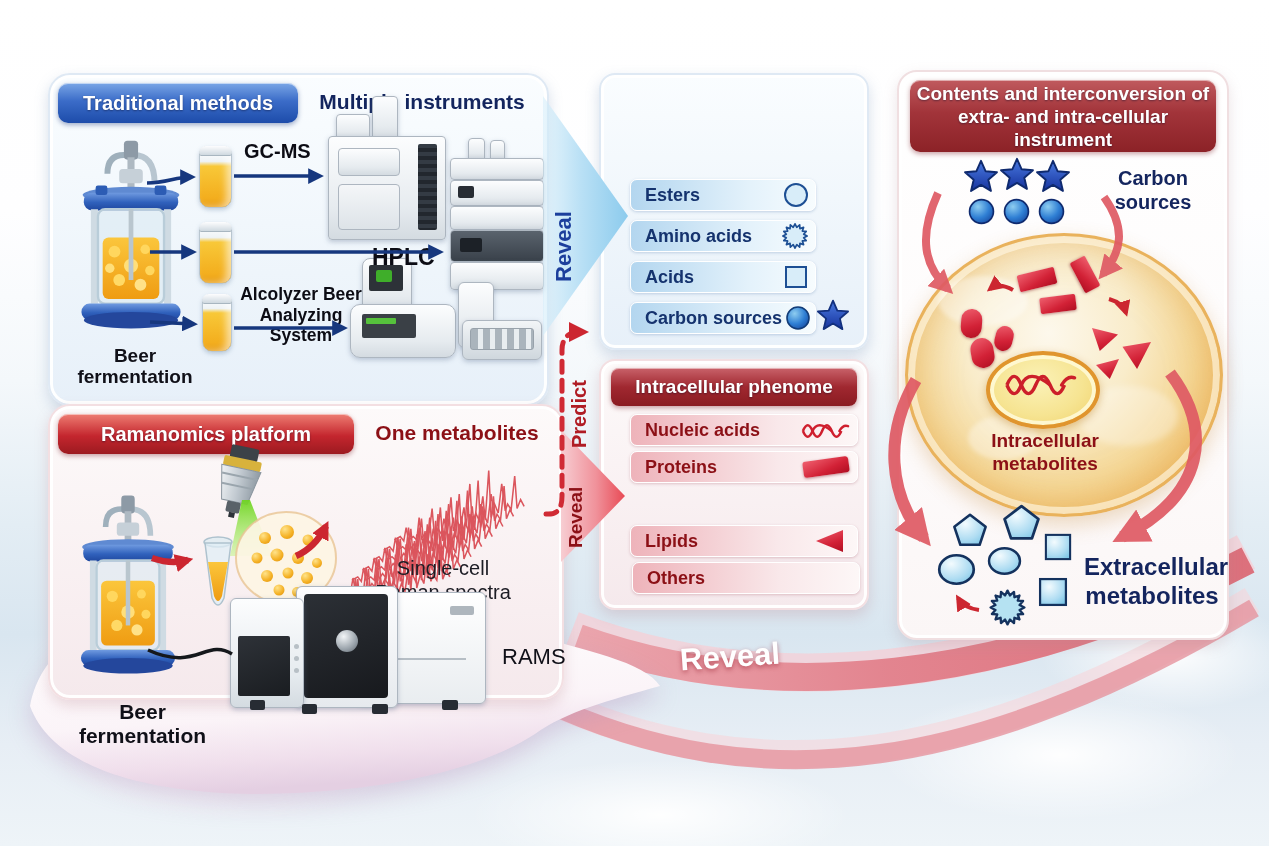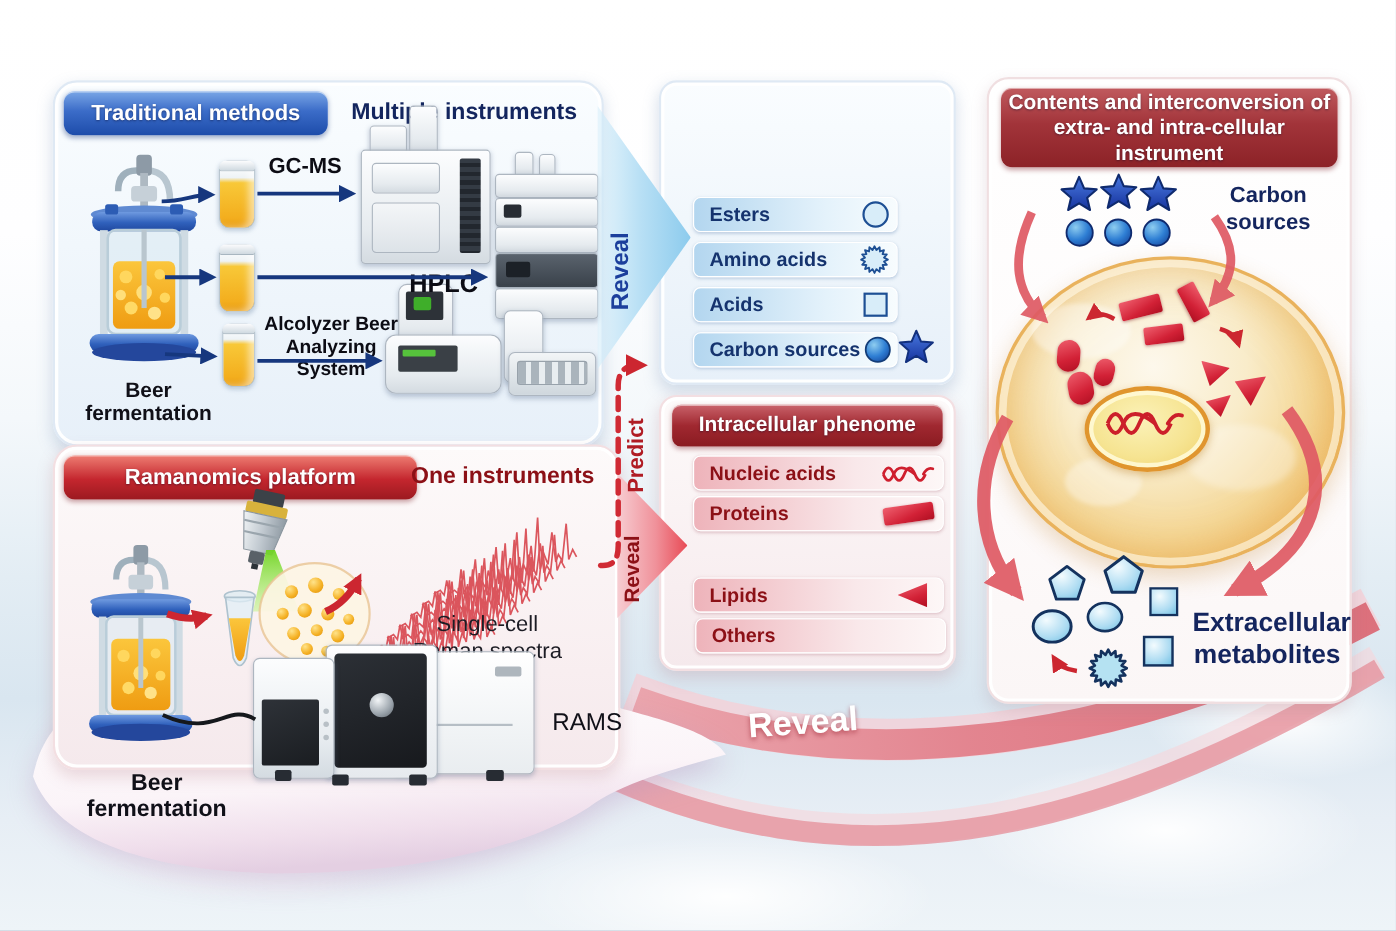--- a/index.html
+++ b/index.html
@@ -185,24 +185,24 @@
     <div class="machinebox" style="left:108px;top:24px;width:34px;height:64px;border-radius:6px;"></div>
     <div class="machinebox" style="left:112px;top:62px;width:78px;height:38px;border-radius:6px;background:linear-gradient(180deg,#f2f5f7,#cfd7dd);"></div>
     <div class="abs" style="left:120px;top:70px;width:62px;height:20px;background:repeating-linear-gradient(90deg,#aab4bc 0 7px,#e8edf0 7px 12px);border-radius:3px;border:1px solid #98a2ab;"></div>
   </div>
 
   <div class="abs" style="left:244px;top:140px;width:86px;font-size:20px;font-weight:bold;color:#0c0c14;">GC-MS</div>
   <div class="abs" style="left:372px;top:244px;width:70px;font-size:23px;font-weight:bold;color:#0c0c14;">HPLC</div>
   <div class="abs" style="left:230px;top:284px;width:142px;font-size:17.5px;font-weight:bold;color:#0c0c14;text-align:center;line-height:1.18;">Alcolyzer Beer Analyzing System</div>
 
   <section class="panel red" style="left:48px;top:404px;width:512px;height:292px;">
-    <div class="hdr red" style="left:8px;top:8px;width:321px;height:40px;font-size:20px;background:linear-gradient(180deg,#ee7d72 0%,#c4262e 55%,#9c1a20 100%);">
+    <div class="hdr red" style="left:8px;top:8px;width:296px;height:40px;font-size:20px;background:linear-gradient(180deg,#ee7d72 0%,#c4262e 55%,#9c1a20 100%);">
       <span>Ramanomics platform</span>
     </div>
-    <div class="abs" style="left:312px;top:15px;width:190px;font-size:21px;font-weight:bold;color:#8c1016;text-align:center;">One instruments</div>
+    <div class="abs" style="left:312px;top:15px;width:190px;font-size:21px;font-weight:bold;color:#8c1016;text-align:center;">One metabolites</div>
   </section>
 
   <svg class="abs" style="left:72px;top:478px;" width="112" height="212" viewBox="0 0 100 170">
     <path d="M30,34 q0,-16 14,-16 h4" fill="none" stroke="#9fb0bc" stroke-width="5"></path>
     <path d="M70,42 q0,-24 -18,-24" fill="none" stroke="#b8c6d0" stroke-width="5"></path>
     <rect x="44" y="6" width="12" height="16" rx="3" fill="#8d9aa6"></rect>
     <rect x="47" y="20" width="6" height="38" fill="#aeb9c2"></rect>
     <rect x="40" y="30" width="20" height="12" rx="3" fill="#c6d0d8"></rect>
     <ellipse cx="50" cy="52" rx="41" ry="7" fill="#5f8ad2"></ellipse>
     <rect x="10" y="50" width="80" height="15" rx="7" fill="url(#gLid)"></rect>
@@ -387,20 +387,21 @@
   <div class="redshape" style="left:1096px;top:359px;width:23px;height:20px;clip-path:polygon(0 30%,100% 0,60% 100%);box-shadow:none;"></div>
 
   <div class="abs" style="left:986px;top:351px;width:106px;height:70px;border-radius:50%;
       background:radial-gradient(ellipse at 45% 38%,#fbf2b8 0%,#f6e492 55%,#f0d068 100%);
       border:4px solid #e0952e;box-shadow:inset 0 0 0 4px rgba(255,250,214,.9),0 3px 8px rgba(190,130,40,.45);"></div>
   <svg class="abs" style="left:1004px;top:372px;color:#cc1f2a;" width="72" height="26" viewBox="0 0 50 18">
     <path d="M2,9 Q7,-3 12,9 T22,9 T32,9 T42,9" fill="none" stroke="currentColor" stroke-width="2.4"></path>
     <path d="M2,9 Q7,21 12,9 T32,9" fill="none" stroke="currentColor" stroke-width="2.4"></path>
     <path d="M40,9 q4,-7 9,-5" fill="none" stroke="currentColor" stroke-width="2.4" stroke-linecap="round"></path>
   </svg>
+  <div class="abs darkred-label" style="left:983px;top:430px;width:124px;font-size:19px;line-height:1.2;">Intracellular metabolites</div>
 
   <svg class="abs" style="left:951px;top:512px;" width="38" height="37" viewBox="0 0 26 26">
       <polygon points="13,2 24,10.4 19.8,23 6.2,23 2,10.4" fill="url(#gDrop)" stroke="#14325e" stroke-width="1.8" stroke-linejoin="round"></polygon>
     </svg>
   <svg class="abs" style="left:1001px;top:503px;" width="41" height="40" viewBox="0 0 26 26">
       <polygon points="13,2 24,10.4 19.8,23 6.2,23 2,10.4" fill="url(#gDrop)" stroke="#14325e" stroke-width="1.8" stroke-linejoin="round"></polygon>
     </svg>
   <svg class="abs" style="left:937px;top:553px;" width="39" height="33" viewBox="0 0 26 22">
       <ellipse cx="13" cy="11" rx="11.5" ry="9.5" fill="url(#gDrop)" stroke="#14325e" stroke-width="1.8"></ellipse>
     </svg>

